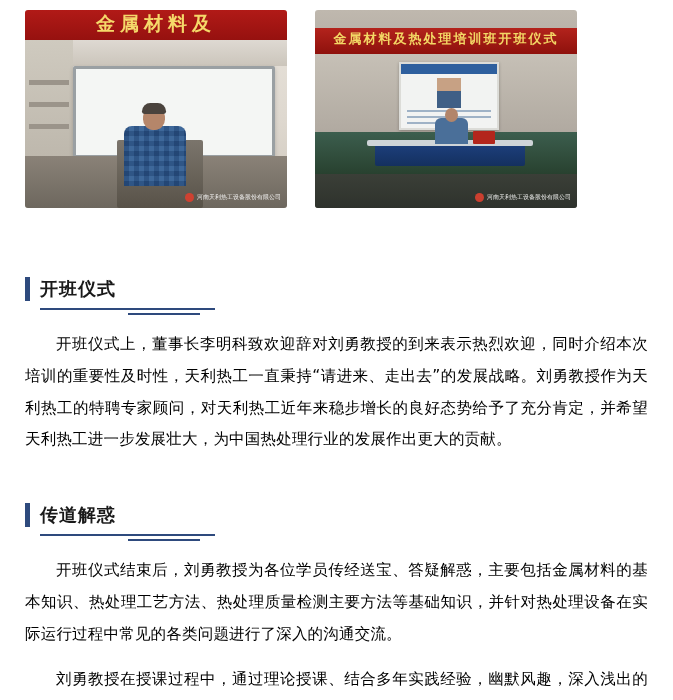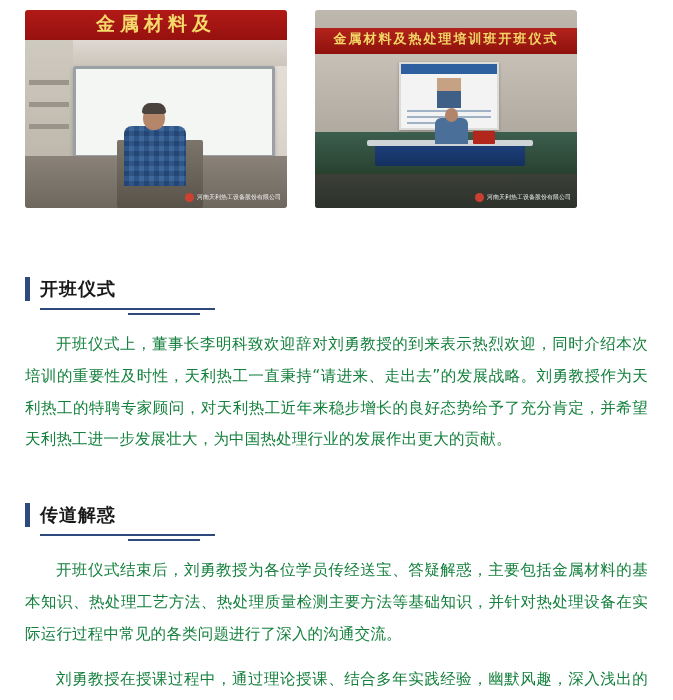--- a/index.html
+++ b/index.html
@@ -245,21 +245,21 @@
   .sec-rule-inner {
     margin: 3px 0 0 103px;
     width: 72px;
     height: 0;
     border-top: 2px solid #2e4a7d;
   }
   p.body {
     margin: 14px 0 0 0;
     font-size: 15.5px;
     line-height: 2.05;
-    color: #15803d;
+    color: #000000;
     text-align: justify;
     text-indent: 2em;
     font-family: "DejaVu Sans", sans-serif;
     letter-spacing: 0.2px;
   }
 </style>
 </head>
 <body>
 
 <div class="page">

